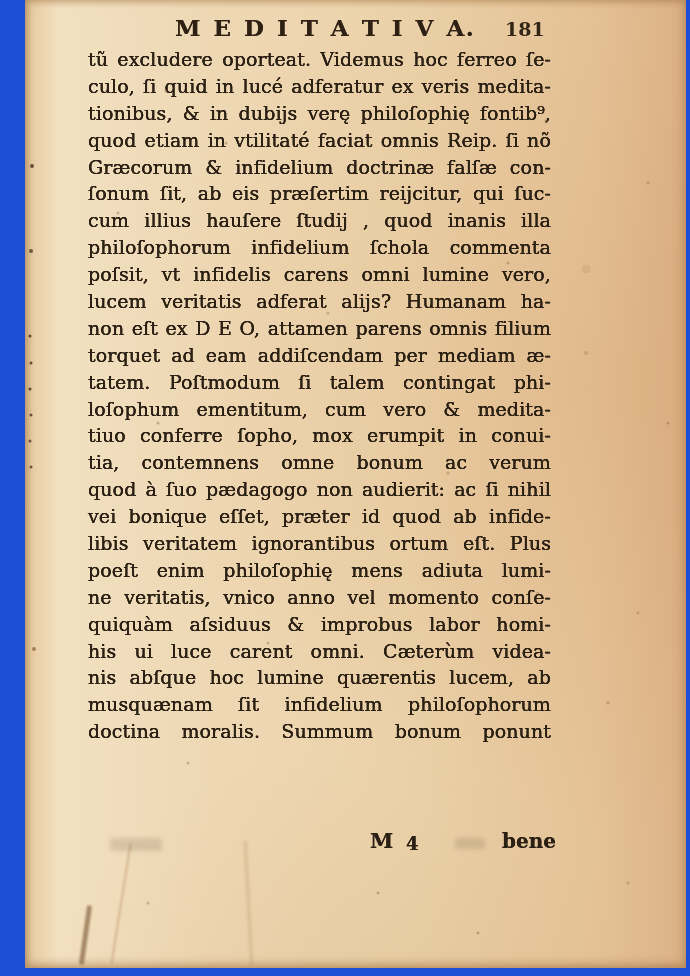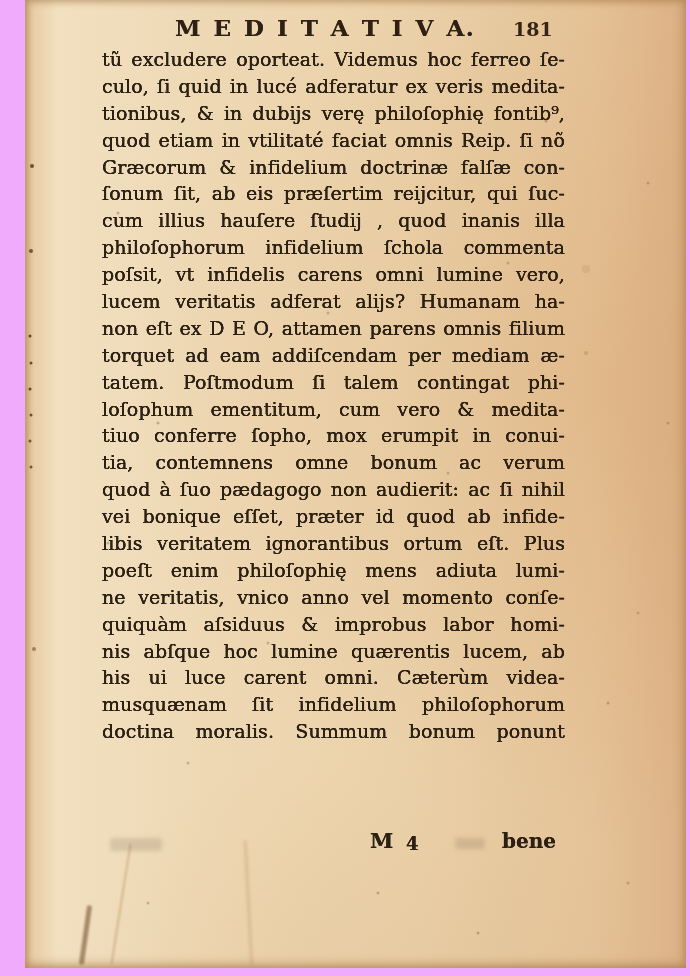--- a/index.html
+++ b/index.html
@@ -5,21 +5,21 @@
   html, body { margin: 0; padding: 0; }
   body {
     width: 690px; height: 976px;
     background: #ffffff;
     font-family: "DejaVu Serif", serif;
     overflow: hidden;
     position: relative;
   }
   .scan {
     position: absolute; inset: 0;
-    background: #f0abfc;
+    background: #1d4ed8;
   }
   .paper {
     position: absolute;
     left: 25px; top: 0;
     width: 661px; height: 968px;
     background:
       radial-gradient(120% 80% at 88% 40%, rgba(205,145,85,0.20), rgba(205,145,85,0) 60%),
       radial-gradient(90% 60% at 50% 110%, rgba(190,140,85,0.15), rgba(190,140,85,0) 55%),
       linear-gradient(90deg, #e6c89e 0%, #f2e0c0 5%, #eed8b4 28%, #ebd2aa 58%, #e5c398 86%, #dcb287 100%);
     box-shadow:
@@ -36,26 +36,24 @@
     position: absolute; left: 150px; top: 14px;
     font-size: 23px; font-weight: bold;
     letter-spacing: 1.5px; word-spacing: 2px;
     color: #2e2114;
     text-shadow: 0 0 0.5px rgba(46,33,20,0.8);
   }
   .page-number {
     position: absolute; left: 480px; top: 18px;
     font-size: 19px; font-weight: bold;
     color: #342617;
-    margin-left: 8px;
   }
   .body-text {
     position: absolute; left: 63px; top: 46px; width: 463px;
     color: #2b2014;
-    margin-left: 14px;
   }
   .line {
     font-size: 19px;
     line-height: 26.9px;
     height: 26.9px;
     white-space: normal;
     text-align: justify;
     text-align-last: justify;
     text-shadow: 0 0 0.55px currentColor, 0 0 0.35px currentColor;
     letter-spacing: 0.1px;
@@ -170,22 +168,22 @@
       <div class="line">tatem. Poſtmodum ſi talem contingat phi-</div>
       <div class="line">loſophum ementitum, cum vero &amp; medita-</div>
       <div class="line">tiuo conferre ſopho, mox erumpit in conui-</div>
       <div class="line">tia, contemnens omne bonum ac verum</div>
       <div class="line">quod à ſuo pædagogo non audierit: ac ſi nihil</div>
       <div class="line">vei bonique eſſet, præter id quod ab infide-</div>
       <div class="line">libis veritatem ignorantibus ortum eſt. Plus</div>
       <div class="line">poeſt enim philoſophię mens adiuta lumi-</div>
       <div class="line">ne veritatis, vnico anno vel momento conſe-</div>
       <div class="line">quiquàm aſsiduus &amp; improbus labor homi-</div>
+      <div class="line">his ui luce carent omni. Cæterùm videa-</div>
       <div class="line">nis abſque hoc lumine quærentis lucem, ab</div>
-      <div class="line">his ui luce carent omni. Cæterùm videa-</div>
       <div class="line">musquænam ſit infidelium philoſophorum</div>
       <div class="line">doctina moralis. Summum bonum ponunt</div>
     </div>
 
     <div class="footer">
       <span class="sig-letter">M</span>
       <span class="sig-number">4</span>
       <span class="catchword">bene</span>
     </div>
 

